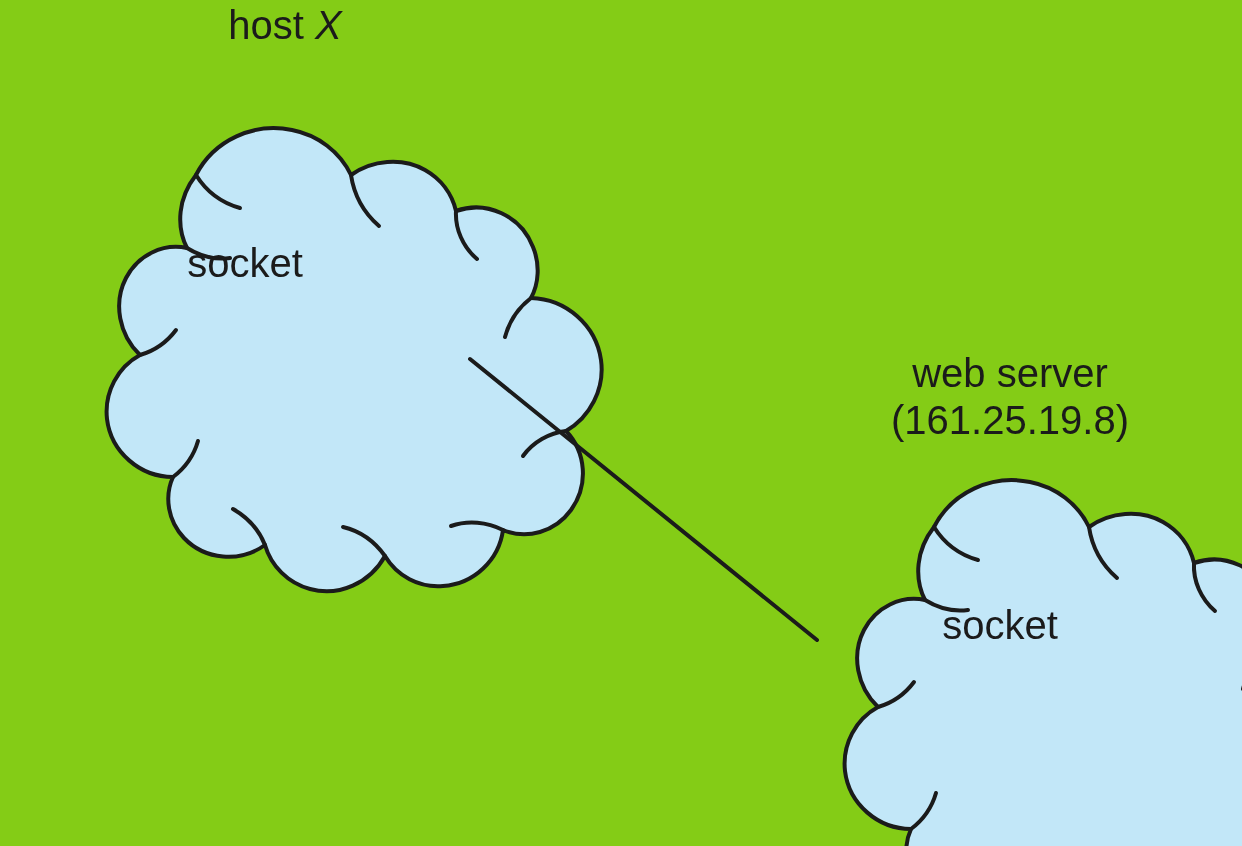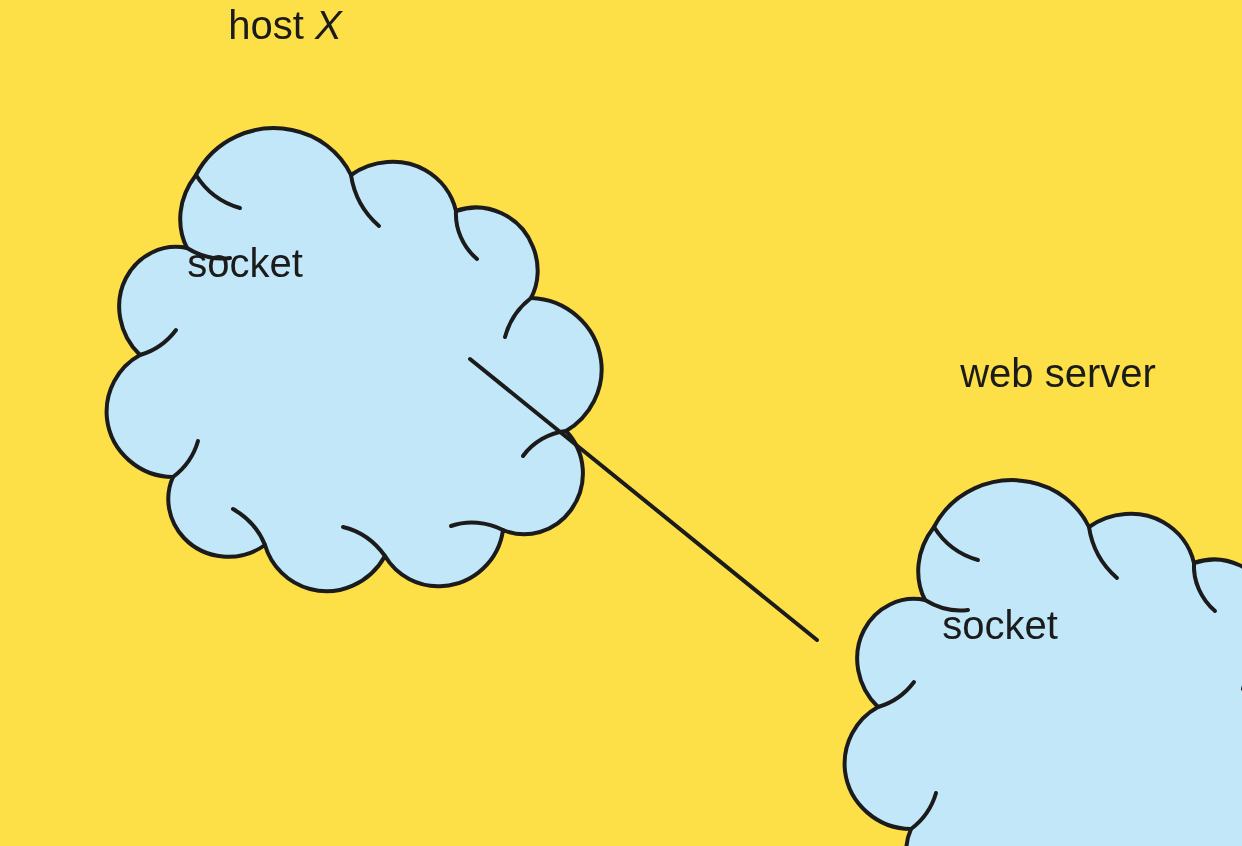--- a/index.html
+++ b/index.html
@@ -8,21 +8,21 @@
     padding: 0;
     background: #ffffff;
   }
   body {
     font-family: "Liberation Sans", sans-serif;
   }
   #canvas {
     position: relative;
     width: 1242px;
     height: 846px;
-    background: #fde047;
+    background: #84cc16;
     overflow: hidden;
   }
   #diagram-svg {
     position: absolute;
     left: 0;
     top: 0;
     width: 1242px;
     height: 846px;
   }
   .dgm-label {
@@ -38,21 +38,21 @@
   .dgm-label .ln { display: block; }
   .dgm-label .em { font-style: italic; }
 
   
   #host-x-caption {
     left: 75px;
     top: 2px;
     width: 420px;
   }
   #web-server-caption {
-    left: 878px;
+    left: 830px;
     top: 350px;
     width: 360px;
     text-align: center;
   }
   
   #left-socket-label {
     left: 0px;
     top: 240px;
     width: 490px;
   }
@@ -154,19 +154,20 @@
   <div class="dgm-label" id="host-x-caption">
     <span class="ln"><span>host </span><span class="em">X</span></span>
   </div>
 
   <div class="dgm-label" id="left-socket-label">
     <span class="ln">socket</span>
   </div>
 
   <div class="dgm-label" id="web-server-caption">
     <span class="ln">web server</span>
+    <span class="ln">(161.25.19.8)</span>
   </div>
 
   <div class="dgm-label" id="right-socket-label">
     <span class="ln">socket</span>
   </div>
 
 </div>
 
 </body></html>

